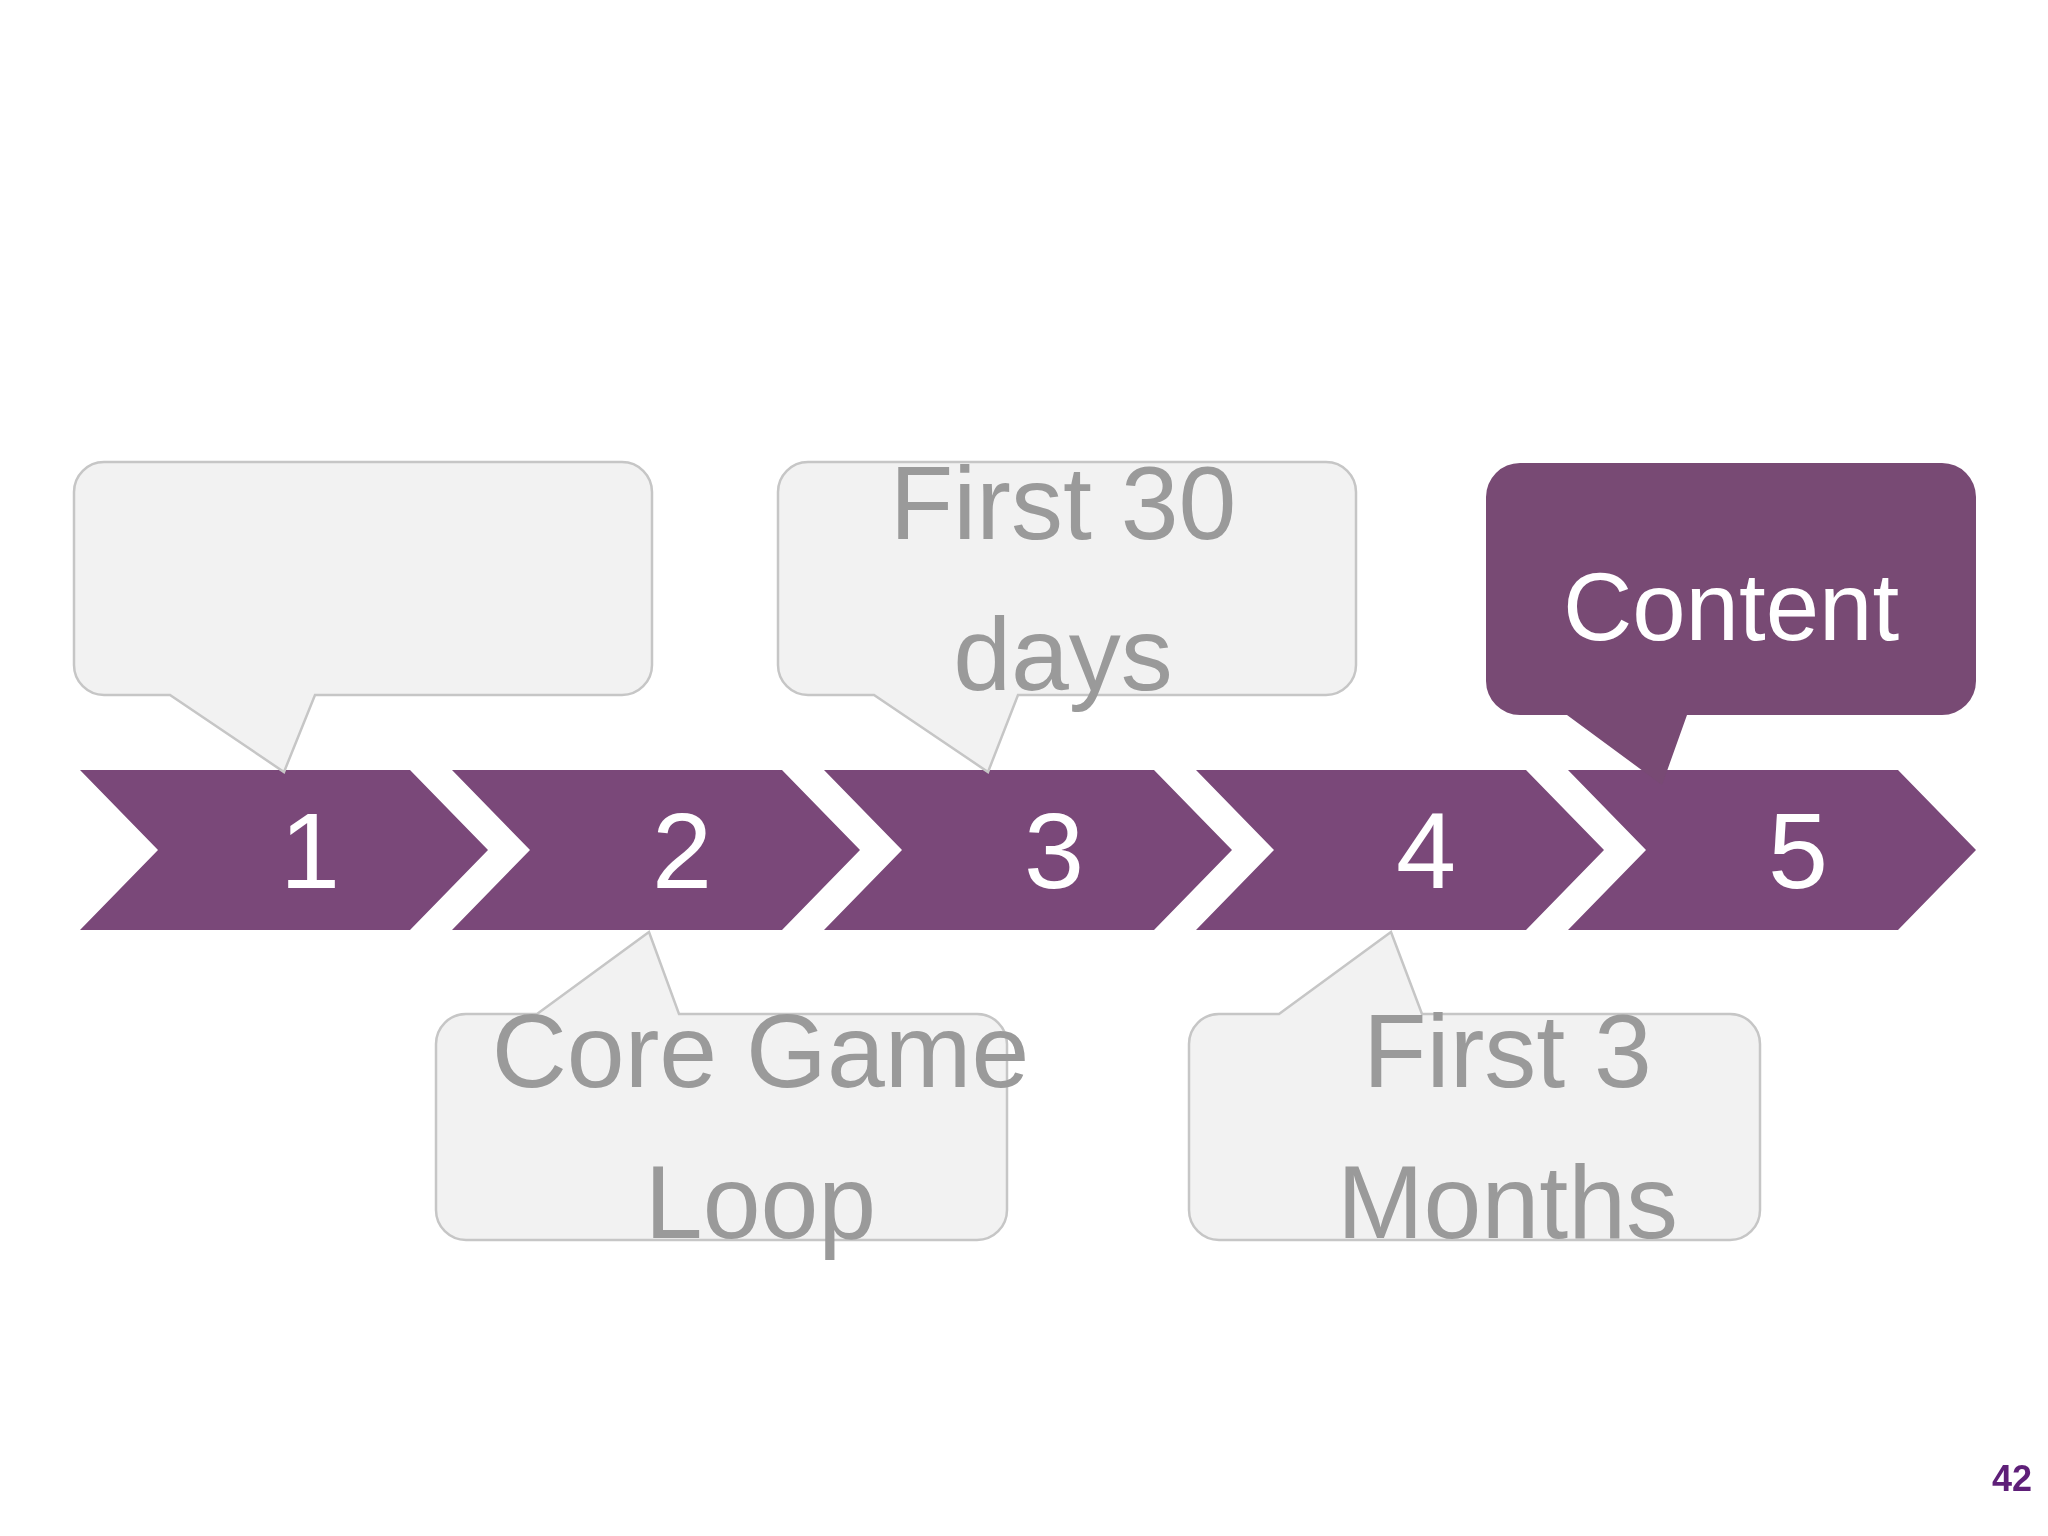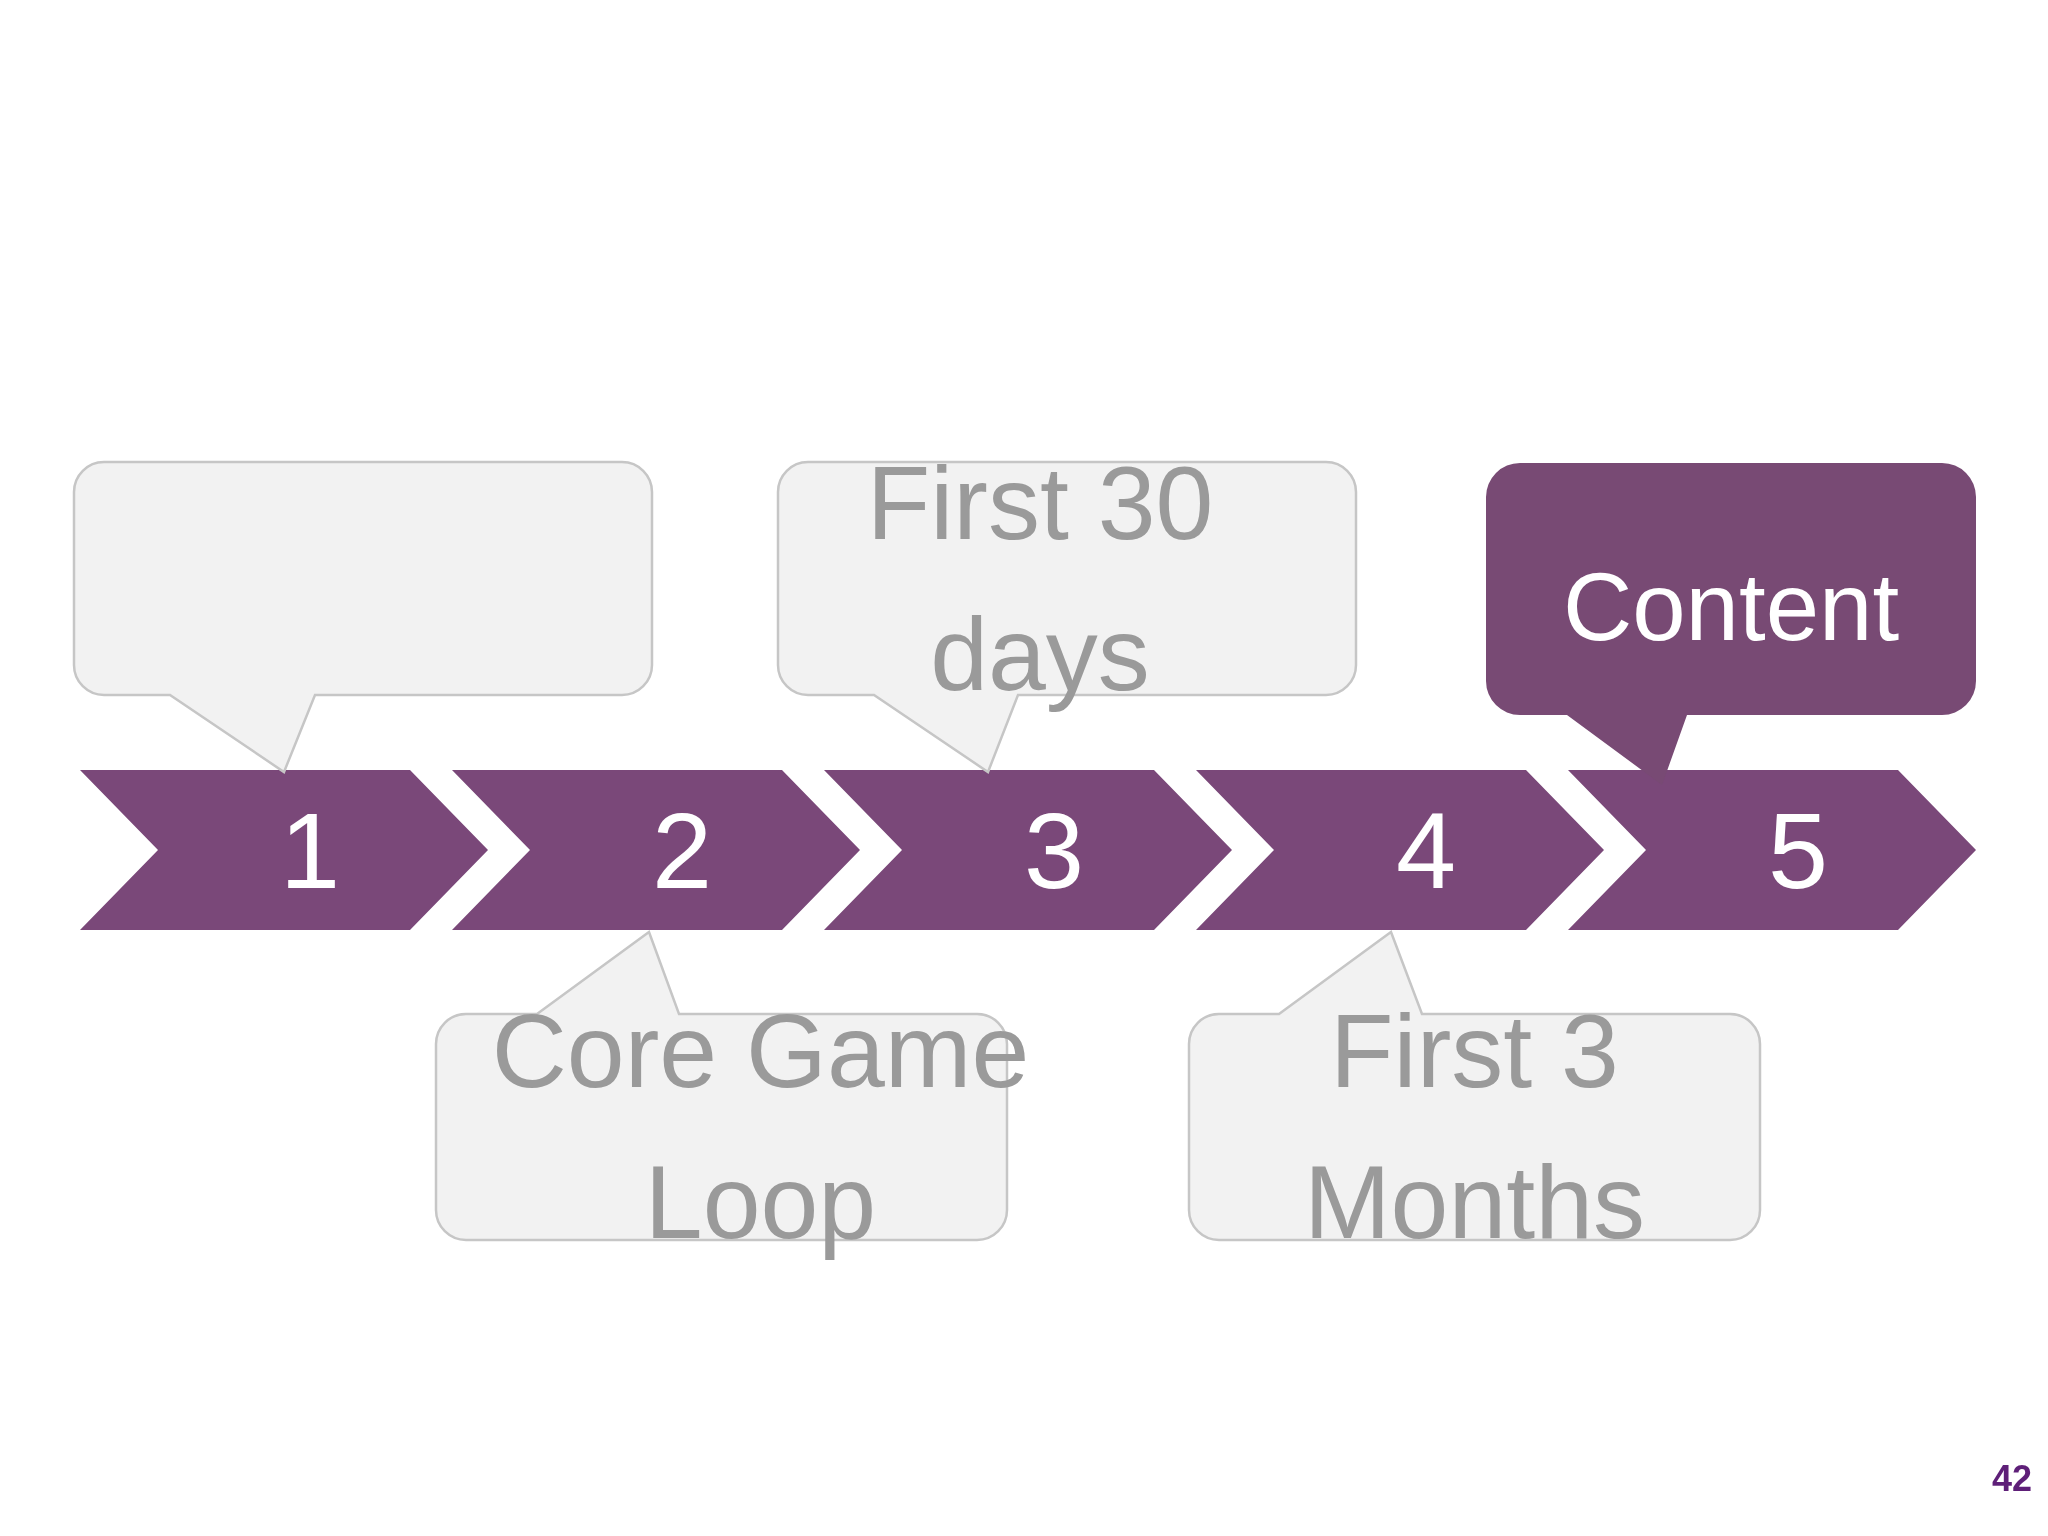--- a/index.html
+++ b/index.html
@@ -54,23 +54,23 @@
 
     <path class="callout-purple" d="M 1520 463 H 1942 A 34 34 0 0 1 1976 497 V 681 A 34 34 0 0 1 1942 715 H 1687 L 1662 785 L 1567 715 H 1520 A 34 34 0 0 1 1486 681 V 497 A 34 34 0 0 1 1520 463 Z"></path>
   </svg>
 
   <div class="txt step-num" style="left:80px;top:770px;width:408px;height:160px;">1</div>
   <div class="txt step-num" style="left:452px;top:770px;width:408px;height:160px;">2</div>
   <div class="txt step-num" style="left:824px;top:770px;width:408px;height:160px;">3</div>
   <div class="txt step-num" style="left:1196px;top:770px;width:408px;height:160px;">4</div>
   <div class="txt step-num" style="left:1568px;top:770px;width:408px;height:160px;">5</div>
 
-  <div class="txt gray-label" style="left:771px;top:462px;width:538px;height:233px;text-align:center;">First 30
+  <div class="txt gray-label" style="left:794px;top:462px;width:538px;height:233px;text-align:center;">First 30
 days</div>
   <div class="txt purple-label" style="left:1486px;top:463px;width:490px;height:252px;">Content</div>
   <div class="txt gray-label" style="left:436px;top:1014px;width:649px;height:226px;">Core Game
 Loop</div>
-  <div class="txt gray-label" style="left:1189px;top:1014px;width:571px;height:226px;">First 3
+  <div class="txt gray-label" style="left:1189px;top:1014px;width:571px;height:226px;padding-left:33px;">First 3
 Months</div>
 
   <div class="page-num">42</div>
 
 </div>
 
 </body></html>

